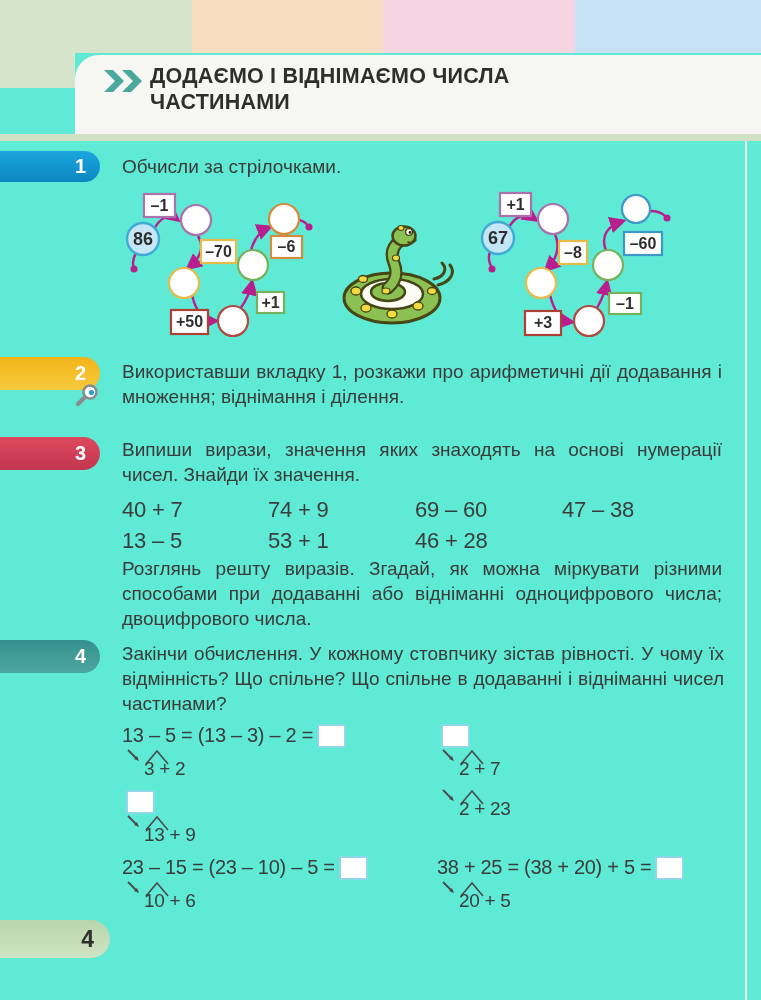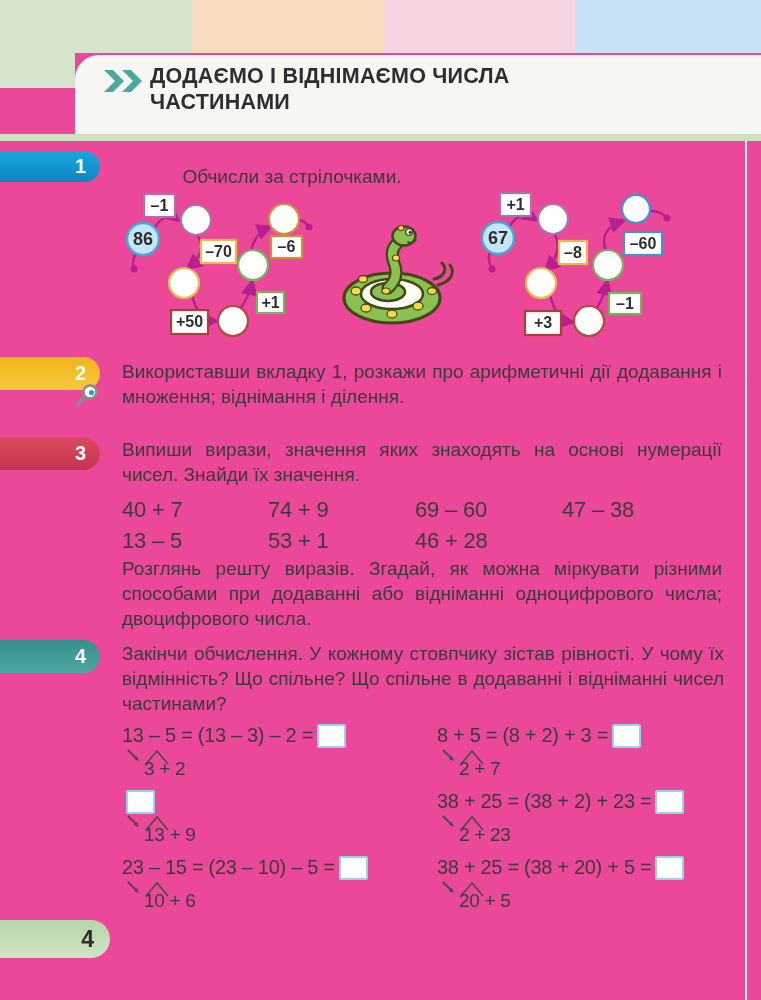--- a/index.html
+++ b/index.html
@@ -1,17 +1,17 @@
 <!DOCTYPE html>
 <html><head>
 <meta charset="utf-8">
 <style>
   * { margin:0; padding:0; box-sizing:border-box; }
   body { font-family:"Liberation Sans","DejaVu Sans",sans-serif; background:#ffffff; }
-  #page { position:relative; width:761px; height:1000px; background:#ec4899; overflow:hidden;padding-left:32px; }
+  #page { position:relative; width:761px; height:1000px; background:#5eead4; overflow:hidden;padding-left:32px; }
 
   
   .blk { position:absolute; top:0; height:53px; }
   .blk-green  { left:0;   width:192px; background:#d5e4ca; }
   .blk-cream  { left:192px; width:191px; background:#f8dcBF; background:#f8dcbf; }
   .blk-pink   { left:383px; width:192px; background:#f6d4e2; }
   .blk-blue   { left:575px; width:186px; background:#c7e2f4; }
   .blk-green-ext { position:absolute; left:0; top:53px; width:75px; height:35px; background:#d5e4ca; }
 
   .title-card { position:absolute; left:75px; top:55px; width:686px; height:79px;
@@ -29,21 +29,21 @@
     padding-right:14px; }
   .badge-1 { top:151px; background:linear-gradient(#1ba6dd,#0d86c3); }
   .badge-2 { top:357px; height:33px; line-height:33px; background:linear-gradient(#f2b519,#f7c93e); }
   .badge-3 { top:437px; height:33px; line-height:33px; background:linear-gradient(#dd4a5e,#c23550); }
   .badge-4 { top:640px; height:33px; line-height:33px; background:linear-gradient(#35918d,#4da5a0); }
 
   .magnifier { position:absolute; left:74px; top:383px; }
 
   .task-text { position:absolute; left:122px; width:600px; font-size:19px; line-height:25px;
     color:#3b3b3b; font-weight:500; text-align:justify; }
-  .t1-text { top:164px; width:340px; text-align:center; }
+  .t1-text { top:154px; width:340px; text-align:left; }
   .t2-text { top:359px; }
   .t3-text { top:437px; }
   .t3-para { top:556px; }
   .t4-text { top:641px; width:602px; }
 
   .diagram { position:absolute; left:120px; top:185px; }
 
   .exprs { position:absolute; left:122px; top:494px; width:600px; display:grid;
     grid-template-columns:146px 147px 147px auto; font-size:22px; font-weight:500;
     color:#3c3c3c; line-height:31px; letter-spacing:-0.2px; }
@@ -246,21 +246,21 @@
         <svg width="60" height="20" viewBox="0 0 60 20">
           <line x1="2" y1="1" x2="11" y2="10" stroke="#4a4a4a" stroke-width="1.8"></line>
           <path d="M8 10 L13 12 L11 7 Z" fill="#4a4a4a"></path>
           <polyline points="20,15 31,2 42,15" fill="none" stroke="#4a4a4a" stroke-width="1.6"></polyline>
         </svg>
         <span class="split-text">3 + 2</span>
       </div>
     </div>
 
     <div class="eq">
-      <div class="eq-main"><span>8 + 5 = (8 + 2) + 3 =</span><span class="ansbox"></span></div>
+      <div class="eq-main"><span class="ansbox"></span></div>
       <div class="eq-sub">
         <svg width="60" height="20" viewBox="0 0 60 20">
           <line x1="2" y1="1" x2="11" y2="10" stroke="#4a4a4a" stroke-width="1.8"></line>
           <path d="M8 10 L13 12 L11 7 Z" fill="#4a4a4a"></path>
           <polyline points="20,15 31,2 42,15" fill="none" stroke="#4a4a4a" stroke-width="1.6"></polyline>
         </svg>
         <span class="split-text">2 + 7</span>
       </div>
     </div>
 
@@ -270,21 +270,20 @@
         <svg width="60" height="20" viewBox="0 0 60 20">
           <line x1="2" y1="1" x2="11" y2="10" stroke="#4a4a4a" stroke-width="1.8"></line>
           <path d="M8 10 L13 12 L11 7 Z" fill="#4a4a4a"></path>
           <polyline points="20,15 31,2 42,15" fill="none" stroke="#4a4a4a" stroke-width="1.6"></polyline>
         </svg>
         <span class="split-text">13 + 9</span>
       </div>
     </div>
 
     <div class="eq">
-      <div class="eq-main"><span>38 + 25 = (38 + 2) + 23 =</span><span class="ansbox"></span></div>
       <div class="eq-sub">
         <svg width="60" height="20" viewBox="0 0 60 20">
           <line x1="2" y1="1" x2="11" y2="10" stroke="#4a4a4a" stroke-width="1.8"></line>
           <path d="M8 10 L13 12 L11 7 Z" fill="#4a4a4a"></path>
           <polyline points="20,15 31,2 42,15" fill="none" stroke="#4a4a4a" stroke-width="1.6"></polyline>
         </svg>
         <span class="split-text">2 + 23</span>
       </div>
     </div>
 

